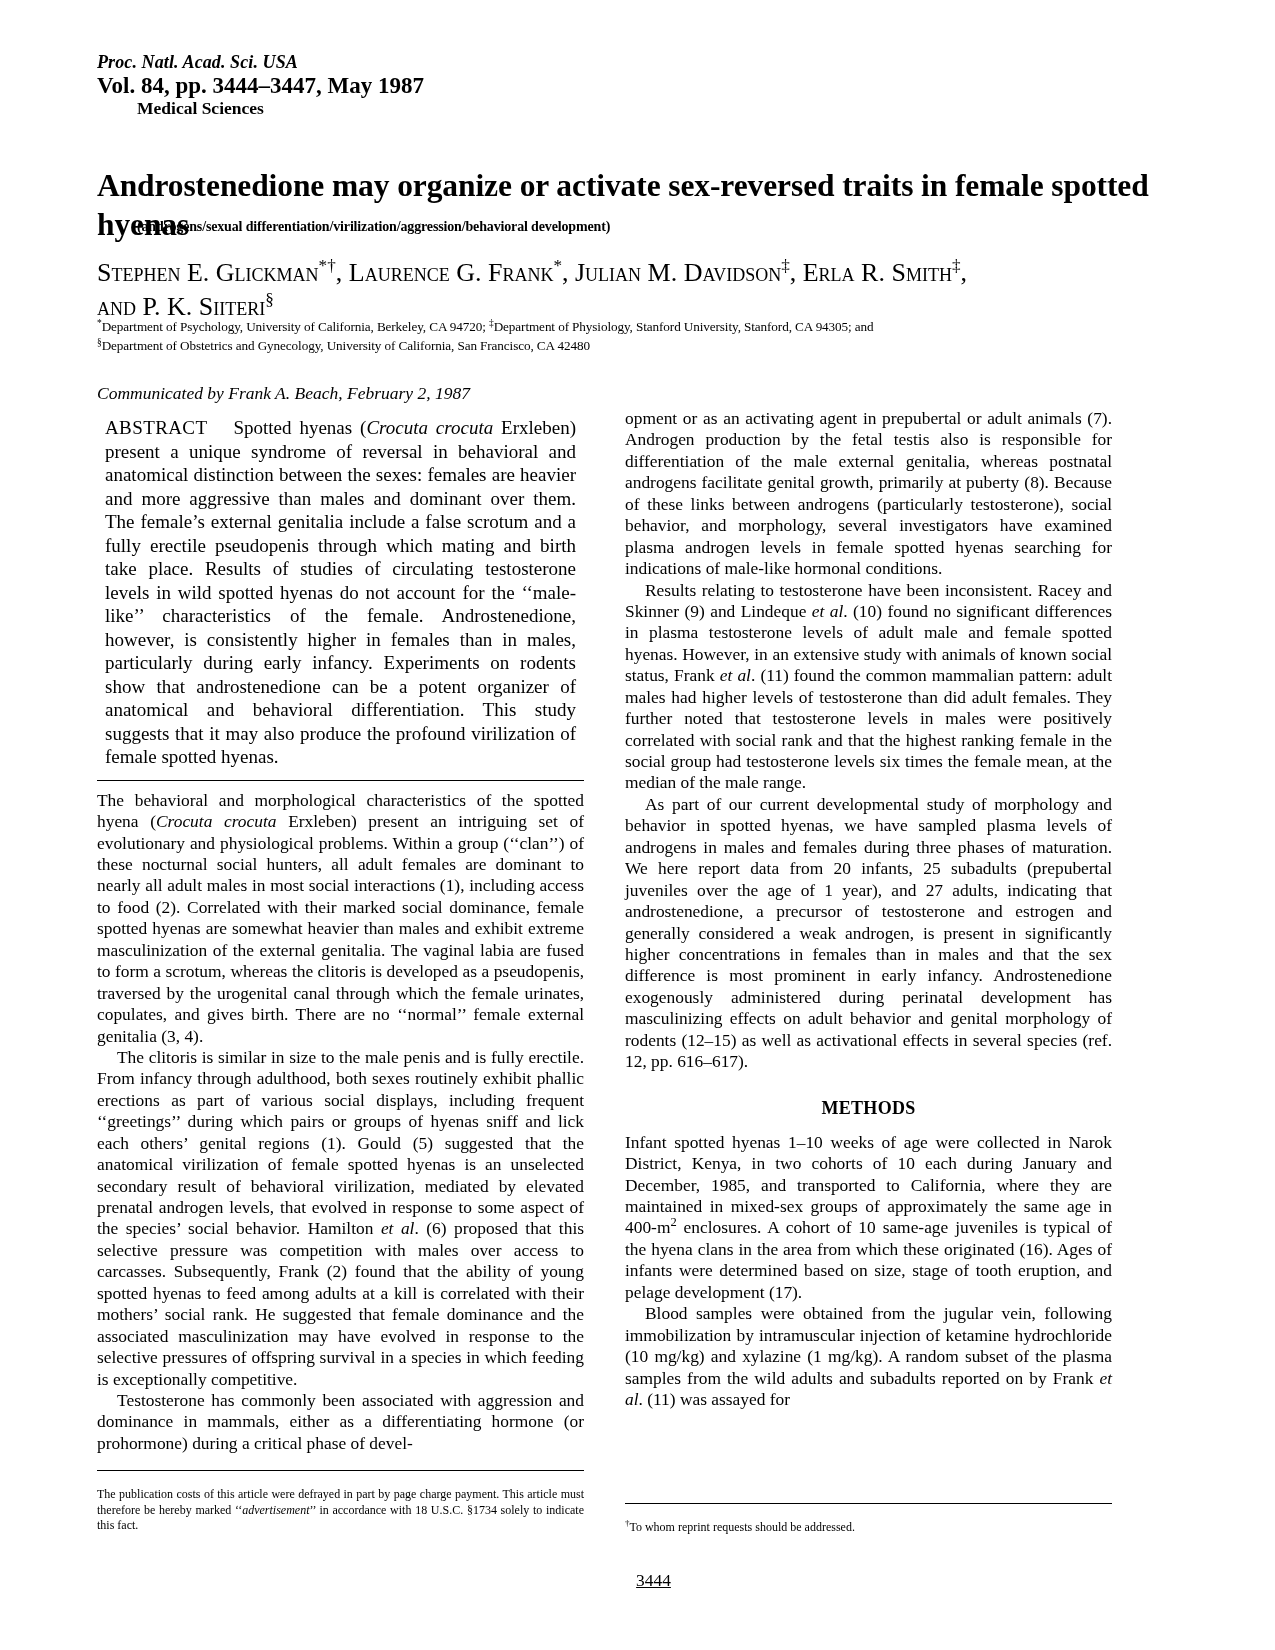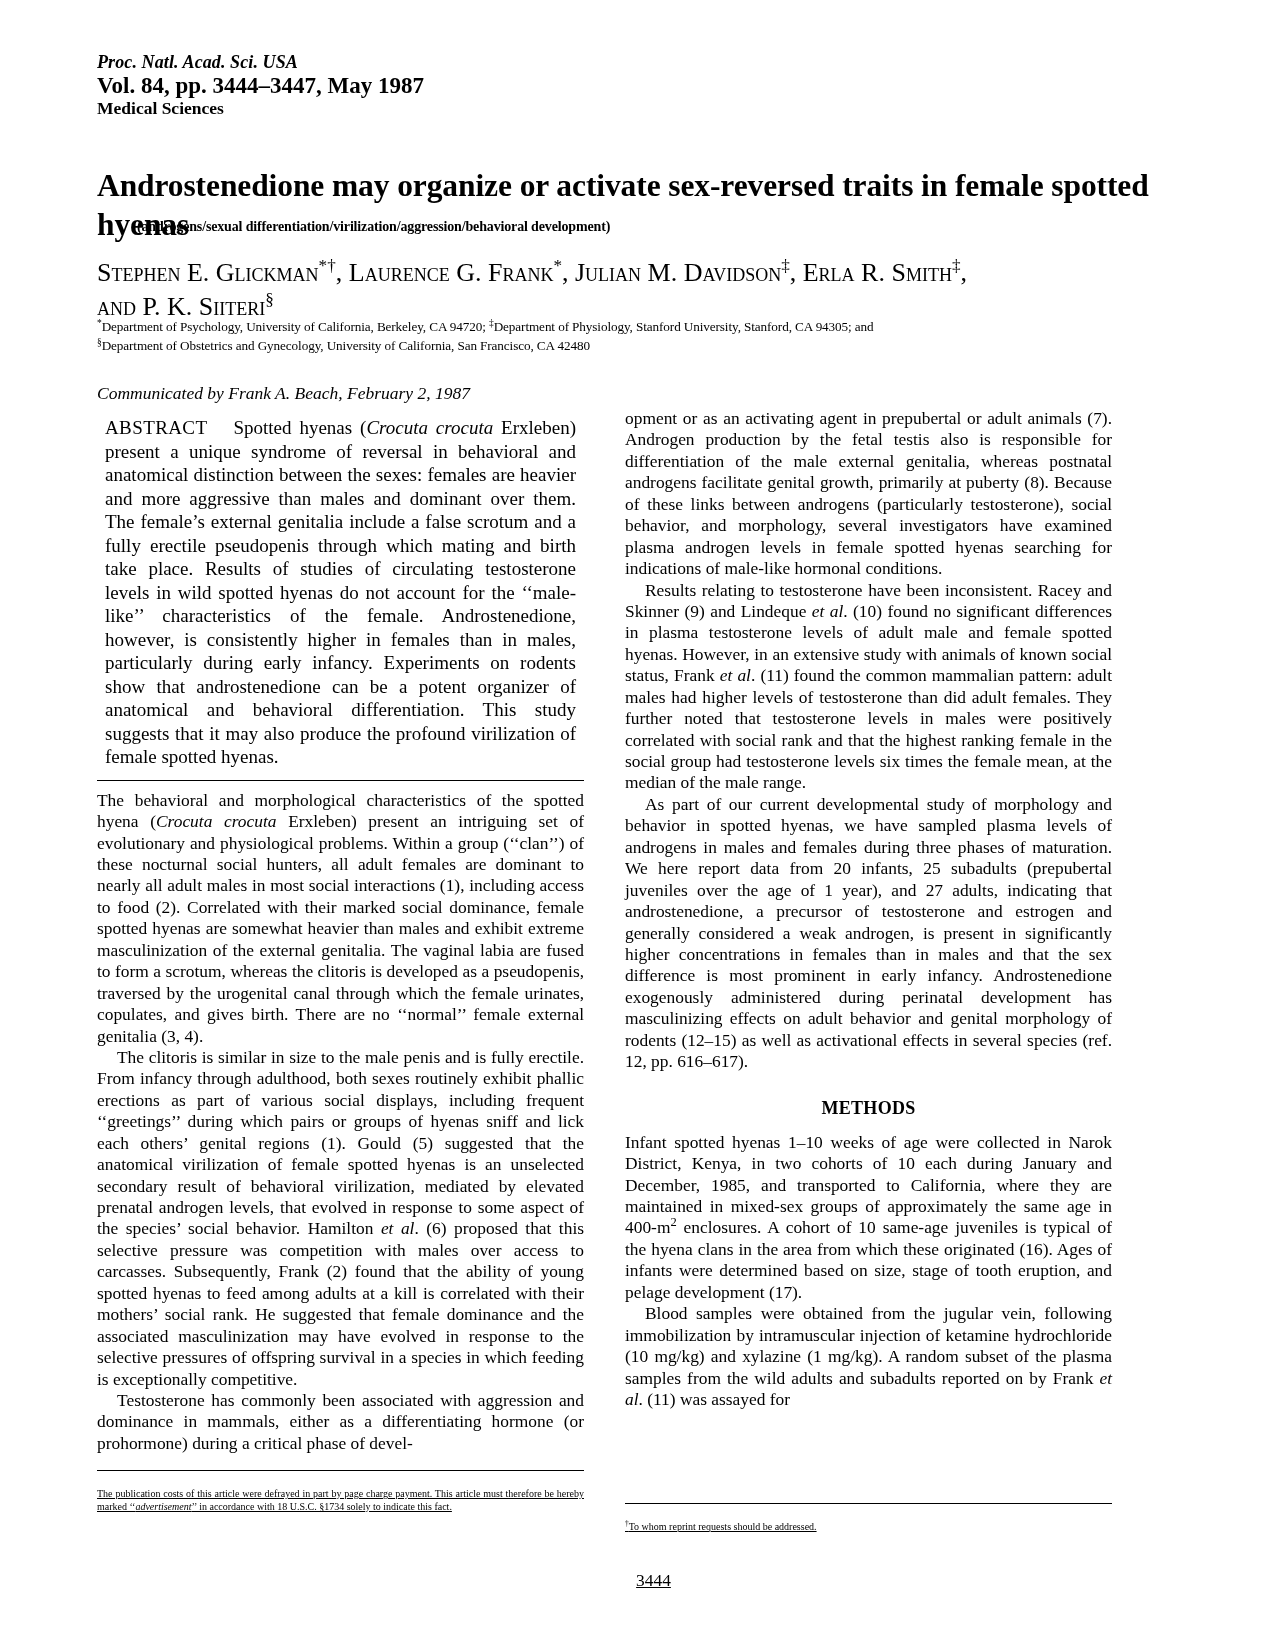--- a/index.html
+++ b/index.html
@@ -37,20 +37,21 @@
     font-size: 18px;
     letter-spacing: 0.1px;
   }
   .masthead .volume {
     font-weight: bold;
     font-size: 23px;
   }
   .masthead .section {
     font-weight: bold;
     font-size: 17.5px;
+    margin-left: 40px;
   }
 
   
   .title {
     position: absolute;
     left: 97px;
     top: 146px;
     width: 1085px;
     font-weight: bold;
     font-size: 31.5px;
@@ -152,24 +153,23 @@
     letter-spacing: 0.3px;
     margin: 24px 0 13px 0;
   }
 
   i, .it { font-style: italic; }
 
   
   .footnote {
     position: absolute;
     width: 487px;
-    font-size: 10px;
+    font-size: 12px;
     line-height: 1.30;
     text-align: justify;
-    text-decoration: underline;
   }
   .footnote-left  { left: 97px; top: 1487px; }
   .footnote-right { left: 625px; top: 1520px; }
   .footnote sup {
     font-size: 0.74em;
     vertical-align: super;
     line-height: 0;
   }
   .fn-rule-left {
     position: absolute;

